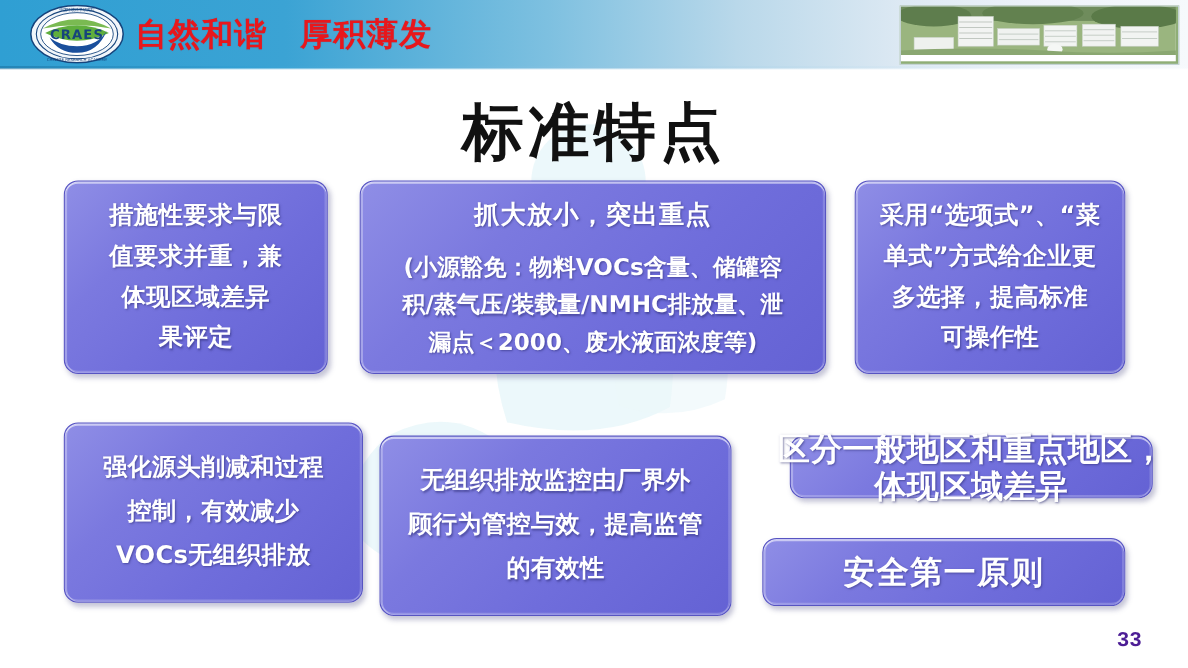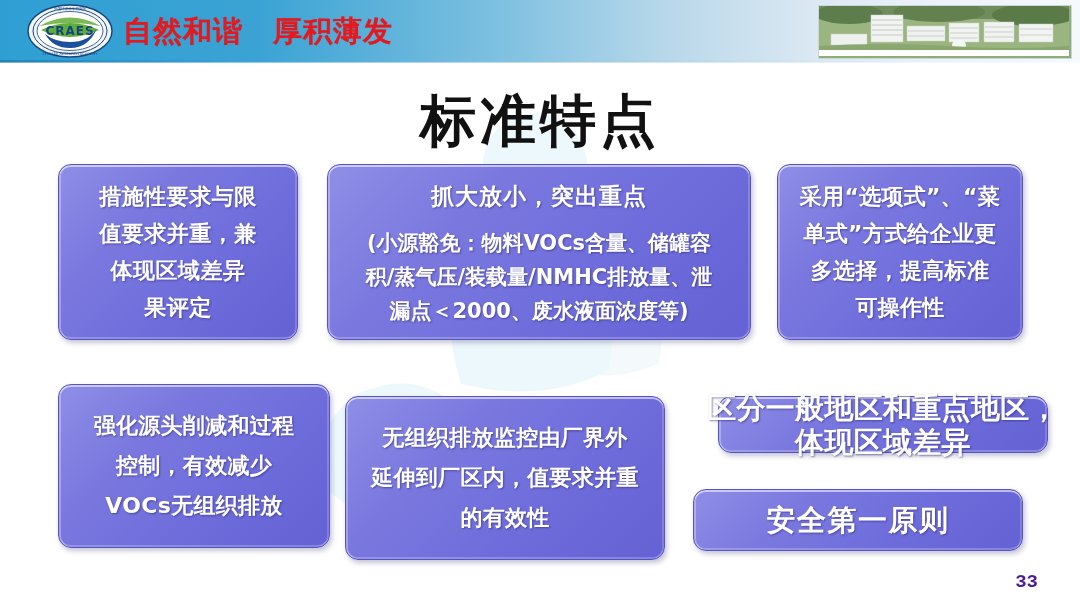--- a/index.html
+++ b/index.html
@@ -278,21 +278,21 @@
   </div>
 
   <div class="box" id="box-4">
     <span class="line">强化源头削减和过程</span>
     <span class="line">控制，有效减少</span>
     <span class="line">VOCs无组织排放</span>
   </div>
 
   <div class="box" id="box-5">
     <span class="line">无组织排放监控由厂界外</span>
-    <span class="line">延伸到厂区内，值要求并重</span>
+    <span class="line">顾行为管控与效，提高监管</span>
     <span class="line">的有效性</span>
   </div>
 
   <div class="box" id="box-6">
     <span class="line">区分一般地区和重点地区，</span>
     <span class="line">体现区域差异</span>
   </div>
 
   <div class="box" id="box-7">
     <span class="line">安全第一原则</span>

